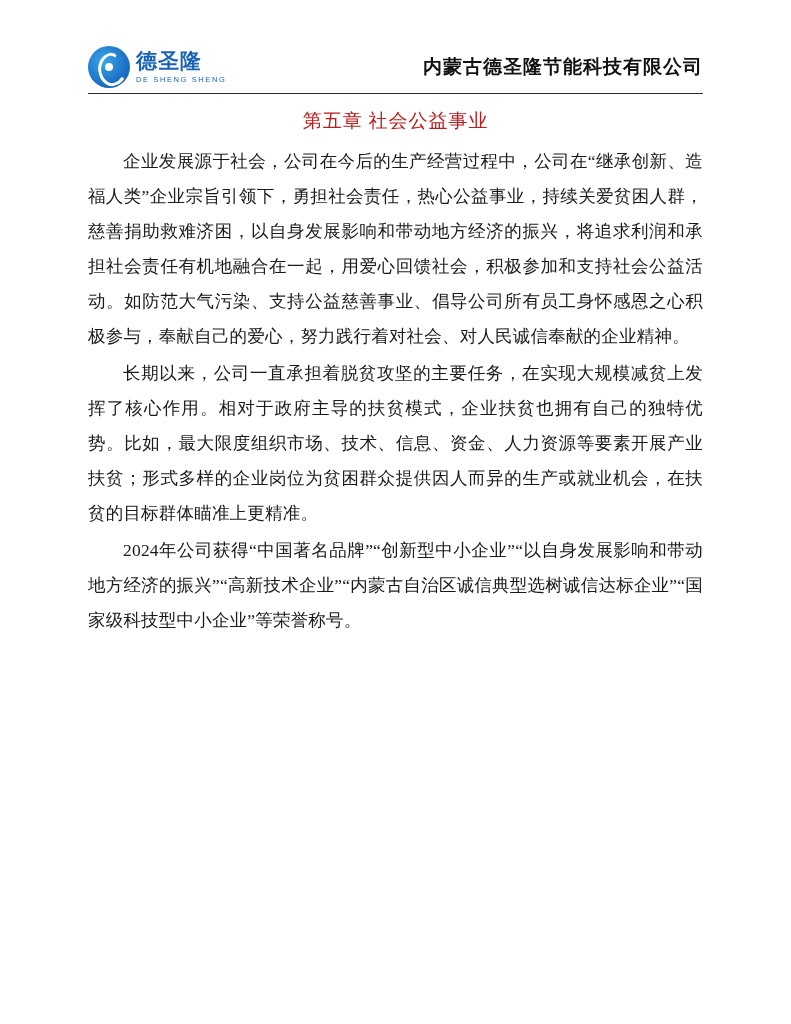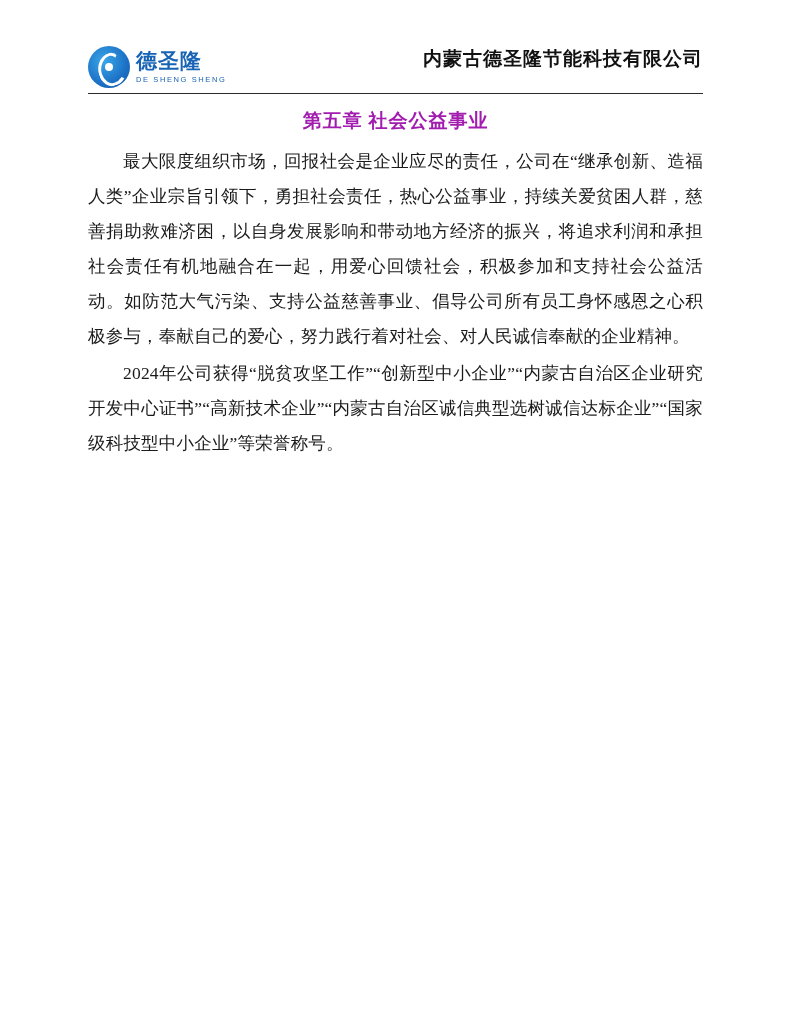--- a/index.html
+++ b/index.html
@@ -85,44 +85,44 @@
     color: #1863b5;
     letter-spacing: 1.6px;
     margin-top: 4px;
   }
   .company-name {
     font-family: "Liberation Serif", "DejaVu Serif", serif;
     font-size: 19px;
     font-weight: bold;
     color: #111111;
     letter-spacing: 1px;
-    padding-bottom: 20px;
+    padding-bottom: 12px;
   }
   .header-rule {
     position: absolute;
     left: 88px;
     top: 93px;
     width: 615px;
     height: 0;
     border-top: 1.6px solid #2b2b2b;
   }
   
   .content {
     position: absolute;
     left: 88px;
     top: 104px;
     width: 615px;
   }
   .chapter-title {
     text-align: center;
     font-size: 19px;
-    font-weight: bold;
+    font-weight: normal;
     letter-spacing: 1px;
     margin: 4px 0 10px 0;
-    color: #a21caf;
+    color: #b91c1c;
   }
   .para {
     font-size: 17.5px;
     line-height: 35px;
     text-indent: 2em;
     text-align: justify;
     text-justify: inter-ideograph;
     margin: 0 0 2px 0;
     color: #1a1a1a;
     letter-spacing: 0.2px;
@@ -152,19 +152,20 @@
         <span class="logo-en">DE SHENG SHENG</span>
       </div>
     </div>
     <div class="company-name">内蒙古德圣隆节能科技有限公司</div>
   </div>
 
   <div class="header-rule"></div>
 
   <div class="content">
     <h1 class="chapter-title">第五章  社会公益事业</h1>
-    <p class="para">最大限度组织市场，回报社会是企业应尽的责任，公司在“继承创新、造福人类”企业宗旨引领下，勇担社会责任，热心公益事业，持续关爱贫困人群，慈善捐助救难济困，以自身发展影响和带动地方经济的振兴，将追求利润和承担社会责任有机地融合在一起，用爱心回馈社会，积极参加和支持社会公益活动。如防范大气污染、支持公益慈善事业、倡导公司所有员工身怀感恩之心积极参与，奉献自己的爱心，努力践行着对社会、对人民诚信奉献的企业精神。</p>
-    <p class="para">2024年公司获得“脱贫攻坚工作”“创新型中小企业”“内蒙古自治区企业研究开发中心证书”“高新技术企业”“内蒙古自治区诚信典型选树诚信达标企业”“国家级科技型中小企业”等荣誉称号。</p>
+    <p class="para">企业发展源于社会，公司在今后的生产经营过程中，公司在“继承创新、造福人类”企业宗旨引领下，勇担社会责任，热心公益事业，持续关爱贫困人群，慈善捐助救难济困，以自身发展影响和带动地方经济的振兴，将追求利润和承担社会责任有机地融合在一起，用爱心回馈社会，积极参加和支持社会公益活动。如防范大气污染、支持公益慈善事业、倡导公司所有员工身怀感恩之心积极参与，奉献自己的爱心，努力践行着对社会、对人民诚信奉献的企业精神。</p>
+    <p class="para">长期以来，公司一直承担着脱贫攻坚的主要任务，在实现大规模减贫上发挥了核心作用。相对于政府主导的扶贫模式，企业扶贫也拥有自己的独特优势。比如，最大限度组织市场、技术、信息、资金、人力资源等要素开展产业扶贫；形式多样的企业岗位为贫困群众提供因人而异的生产或就业机会，在扶贫的目标群体瞄准上更精准。</p>
+    <p class="para">2024年公司获得“中国著名品牌”“创新型中小企业”“以自身发展影响和带动地方经济的振兴”“高新技术企业”“内蒙古自治区诚信典型选树诚信达标企业”“国家级科技型中小企业”等荣誉称号。</p>
   </div>
 
   <div class="page-number">10</div>
 
 </div>
 
 </body></html>

